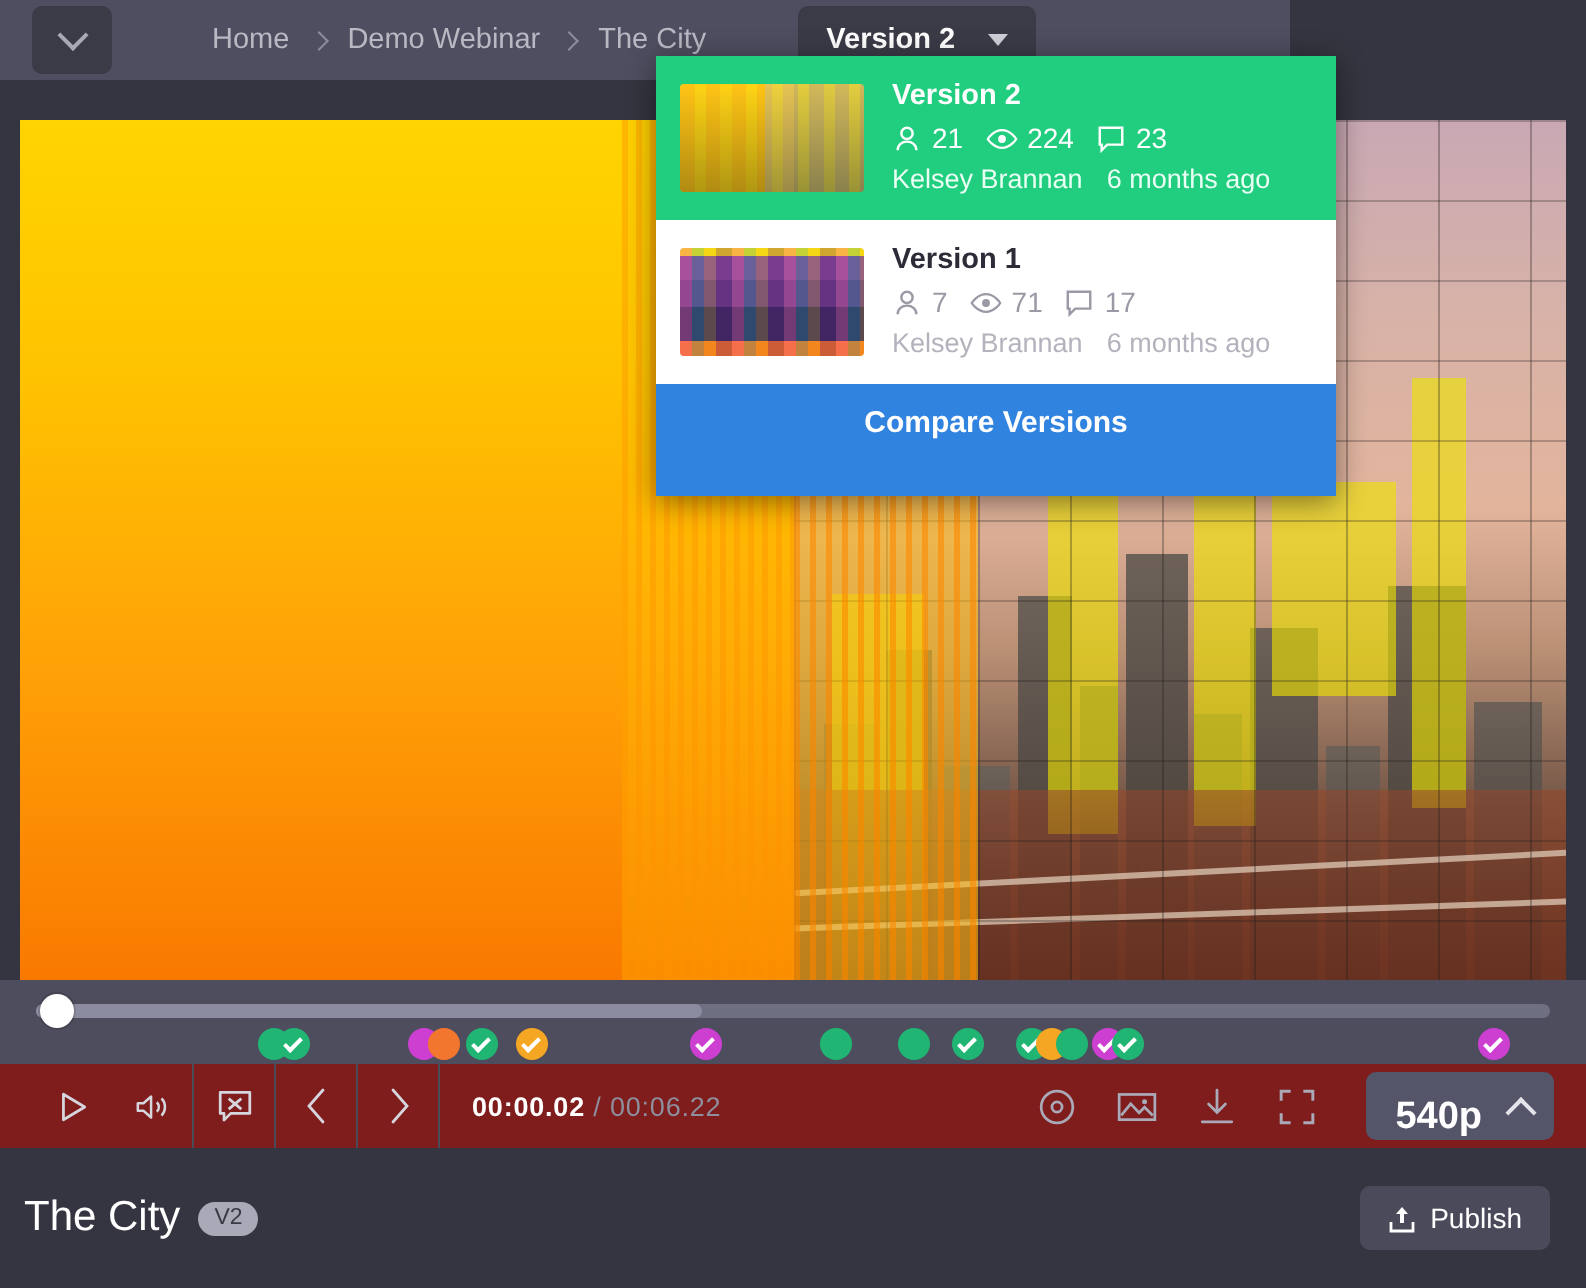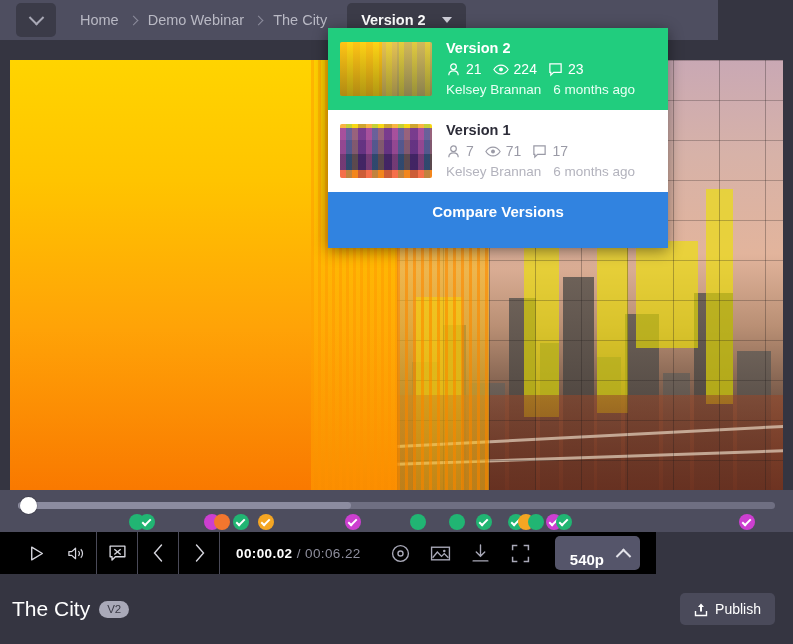--- a/index.html
+++ b/index.html
@@ -6,23 +6,23 @@
   html, body {
     width: 793px; height: 644px;
     background: #353541;
     font-family: "Liberation Sans", sans-serif;
     overflow: hidden;
   }
   #app { position: relative; width: 793px; height: 644px; background: #353541; }
 
   
   .topbar {
-    position: absolute; left: 0; top: 0; width: 718px; height: 40px;
+    position: absolute; left: 0; top: 0; width: 645px; height: 40px;
     background: #4e4e60;
-    display: flex; align-items: center;
+    display: flex; align-items: center; gap: 26px;
   }
   .collapse-btn {
     width: 40px; height: 34px; margin-left: 16px;
     background: #3b3b48; border-radius: 5px;
     display: flex; align-items: center; justify-content: center;
     cursor: pointer;
   }
   .chev-down {
     width: 11px; height: 11px; border-right: 2px solid #a9a9b6; border-bottom: 2px solid #a9a9b6;
     transform: rotate(45deg) translate(-2px,-2px);
@@ -142,34 +142,34 @@
   }
   .marker { position:absolute; top: 24px; width: 16px; height: 16px; border-radius:50%; cursor:pointer; }
   .mk-check {
     position:absolute; left: 3px; top: 4.5px; width: 9px; height: 5px;
     border-left: 2px solid #fff; border-bottom: 2px solid #fff;
     transform: rotate(-45deg);
   }
 
   
   .controls {
-    position: absolute; left: 0; top: 532px; width: 656px; height: 42px;
-    background: #000000; display:flex; align-items:center;
+    position: absolute; left: 0; top: 532px; width: 793px; height: 42px;
+    background: #7f1d1d; display:flex; align-items:center;
   }
   .ctl { width: 40px; height: 42px; display:flex; align-items:center; justify-content:center; cursor:pointer; }
   .divider { width:1px; height: 42px; background: #4a4a58; }
   .time { margin-left: 16px; font-size: 13.5px; letter-spacing: .4px; }
   .time .cur { color:#ffffff; font-weight: bold; }
   .time .tot { color:#8e8e9d; }
   .right-ctl { margin-left:auto; display:flex; align-items:center; }
   .quality {
     margin: 0 16px 0 14px; height: 34px; padding: 0 11px 0 15px;
     background:#55556a; border-radius:5px; display:flex; align-items:center; gap:14px; cursor:pointer;
   }
-  .quality .qlabel { color:#fff; font-size:15px; font-weight:bold;margin-top:12px; }
+  .quality .qlabel { color:#fff; font-size:19px; font-weight:bold;margin-top:12px; }
   .chev-up { width:11px; height:11px; border-left:2px solid #e3e3ea; border-top:2px solid #e3e3ea; transform: rotate(45deg) translate(2px,2px); }
 
   
   .footer { position:absolute; left:0; top:574px; width:793px; height:70px; background:#353541; display:flex; align-items:center; }
   .title-wrap { display:flex; align-items:center; margin-left:12px; }
   .doc-title { color:#ffffff; font-size:21px; }
   .vbadge {
     margin-left:9px; background:#a9a9b8; color:#3a3a46; font-size:11.5px; font-weight:normal;
     border-radius:9px; padding: 2px 8px 3px;
   }

